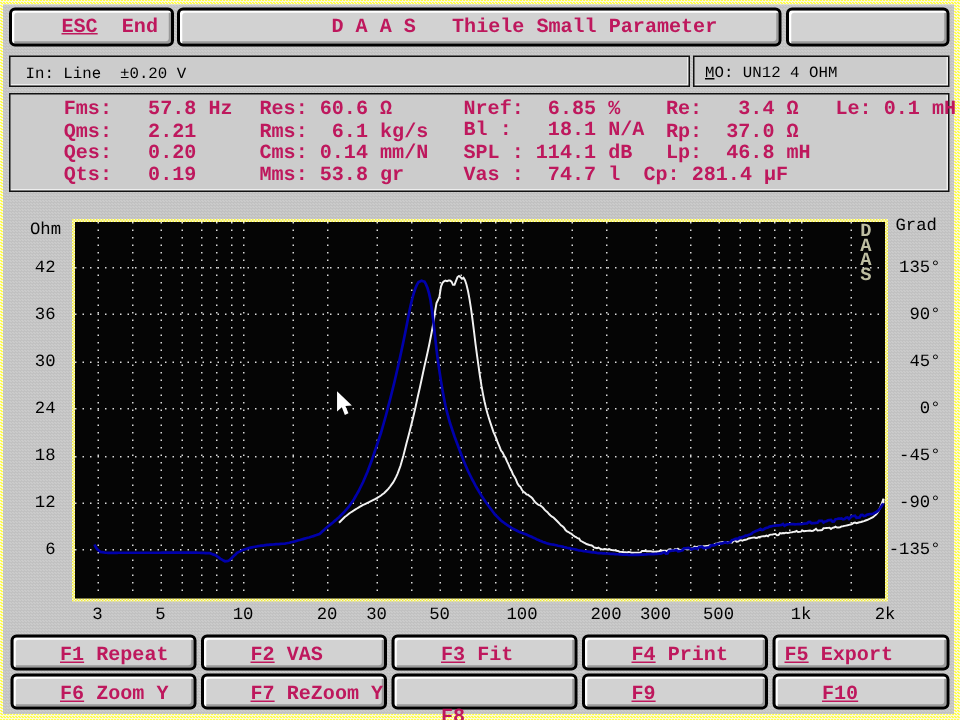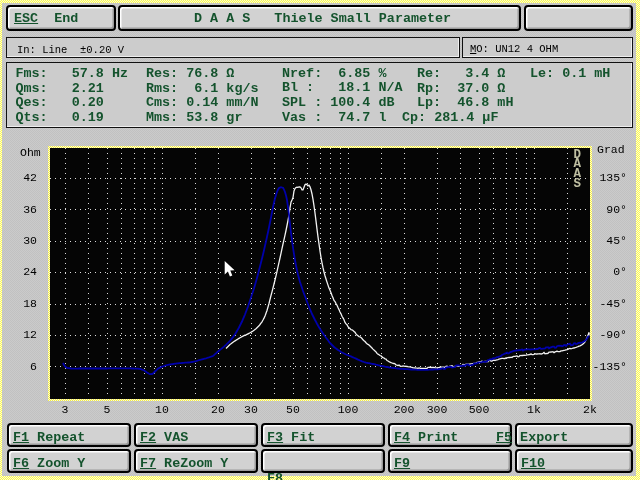--- a/index.html
+++ b/index.html
@@ -1,51 +1,51 @@
 <!DOCTYPE html>
 <html><head><meta charset="utf-8"><style>
 *{margin:0;padding:0;box-sizing:border-box}
 body{width:640px;height:480px;position:relative;overflow:hidden;
  background:#c6c6c6;background-image:repeating-conic-gradient(#cbcbcb 0% 25%,#c1c1c1 25% 50%);background-size:2px 2px;font-family:"Liberation Mono",monospace;}
 .dith{position:absolute;background-image:repeating-conic-gradient(#ffff4a 0% 25%,#fbf8d8 25% 50%);background-size:2px 2px;}
 .btn{position:absolute;background:#d2d2d2;border:2px solid #000;border-radius:4px;
  box-shadow:inset 1.5px 1.5px 0 #fff, inset -1.5px -1.5px 0 #9a9a9a;}
 .pan{position:absolute;background:#ccc;border:1px solid #111;
  box-shadow:inset -1px -1px 0 #eee;}
-.t8{font:bold 13.4px "Liberation Mono",monospace;letter-spacing:0;white-space:pre;position:absolute;color:#14532d;}
+.t8{font:bold 13.4px "Liberation Mono",monospace;letter-spacing:0;white-space:pre;position:absolute;color:#be185d;margin-left:27px;}
 .t6{font:10.5px "Liberation Mono",monospace;white-space:pre;position:absolute;color:#000;text-align:right;}
 .u{text-decoration:underline;}
 </style></head>
 <body>
 <div class="dith" style="left:0;top:0;width:640px;height:3px"></div>
 <div class="dith" style="left:0;top:476px;width:640px;height:4px"></div>
 <div class="dith" style="left:0;top:0;width:2px;height:480px"></div>
 <div class="dith" style="left:636px;top:0;width:4px;height:480px"></div>
 <div class="btn" style="left:6px;top:5px;width:110px;height:26px"></div>
 <div class="t8" style="left:14px;top:11px"><span class="u">ESC</span>  End</div>
 <div class="btn" style="left:118px;top:5px;width:403px;height:26px"></div>
 <div class="t8" style="left:194px;top:11px">D A A S   Thiele Small Parameter</div>
 <div class="btn" style="left:524px;top:5px;width:109px;height:26px"></div>
 <div class="pan" style="left:6px;top:37px;width:454px;height:21px"></div>
 <div class="t6" style="left:17px;top:44px">In: Line  ±0.20 V</div>
 <div class="pan" style="left:462px;top:37px;width:171px;height:21px"></div>
 <div class="t6" style="left:470px;top:43px"><span class="u">M</span>O: UN12 4 OHM</div>
 <div class="pan" style="left:6px;top:62px;width:627px;height:66px"></div>
 <div class="t8" style="left:15.5px;top:66.2px">Fms:   57.8 Hz</div>
-<div class="t8" style="left:146px;top:66.2px">Res: 76.8 Ω</div>
+<div class="t8" style="left:146px;top:66.2px">Res: 60.6 Ω</div>
 <div class="t8" style="left:282px;top:66.2px">Nref:  6.85 %</div>
 <div class="t8" style="left:417px;top:66.2px">Re:   3.4 Ω</div>
 <div class="t8" style="left:530px;top:66.2px">Le: 0.1 mH</div>
 <div class="t8" style="left:15.5px;top:80.7px">Qms:   2.21</div>
 <div class="t8" style="left:146px;top:80.7px">Rms:  6.1 kg/s</div>
 <div class="t8" style="left:282px;top:80px">Bl :   18.1 N/A</div>
 <div class="t8" style="left:417px;top:80.7px">Rp:  37.0 Ω</div>
 <div class="t8" style="left:15.5px;top:95.2px">Qes:   0.20</div>
 <div class="t8" style="left:146px;top:95.2px">Cms: 0.14 mm/N</div>
-<div class="t8" style="left:282px;top:95.2px">SPL : 100.4 dB</div>
+<div class="t8" style="left:282px;top:95.2px">SPL : 114.1 dB</div>
 <div class="t8" style="left:417px;top:95.2px">Lp:  46.8 mH</div>
 <div class="t8" style="left:15.5px;top:109.7px">Qts:   0.19</div>
 <div class="t8" style="left:146px;top:109.7px">Mms: 53.8 gr</div>
 <div class="t8" style="left:282px;top:109.7px">Vas :  74.7 l</div>
 <div class="t8" style="left:402px;top:109.7px">Cp: 281.4 µF</div>
 <div class="btn" style="left:7px;top:423px;width:124px;height:24px"></div>
 <div class="t8" style="left:13px;top:430px"><span class="u">F1</span> Repeat</div>
 <div class="btn" style="left:134px;top:423px;width:124px;height:24px"></div>
 <div class="t8" style="left:140px;top:430px"><span class="u">F2</span> VAS</div>
 <div class="btn" style="left:261px;top:423px;width:124px;height:24px"></div>

